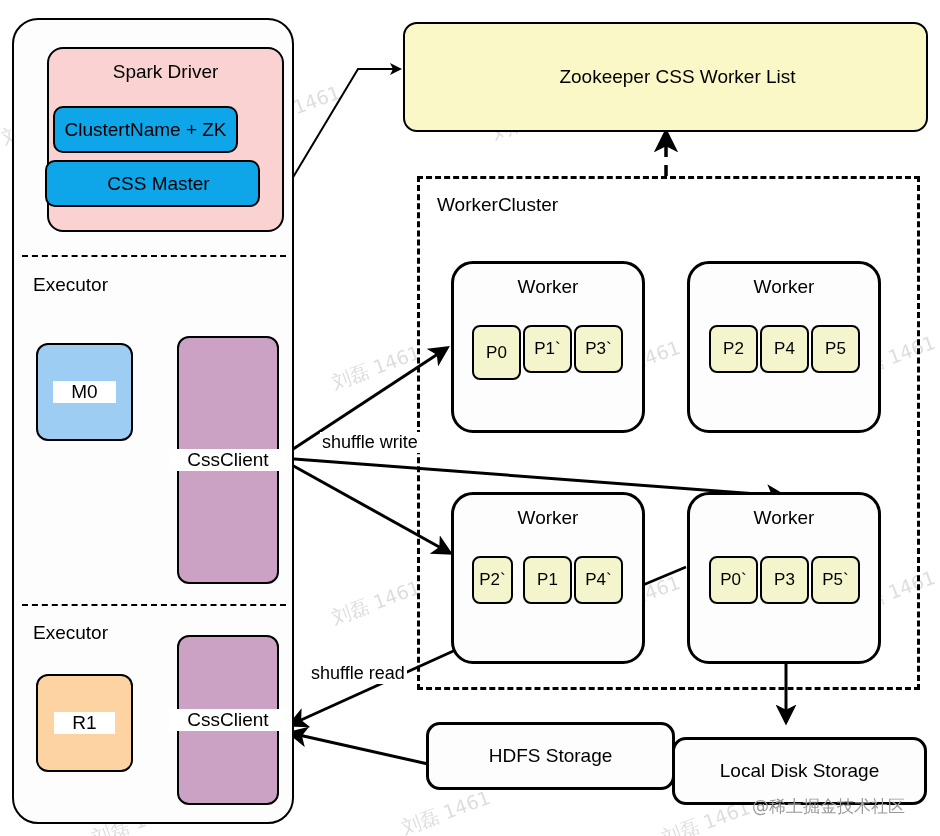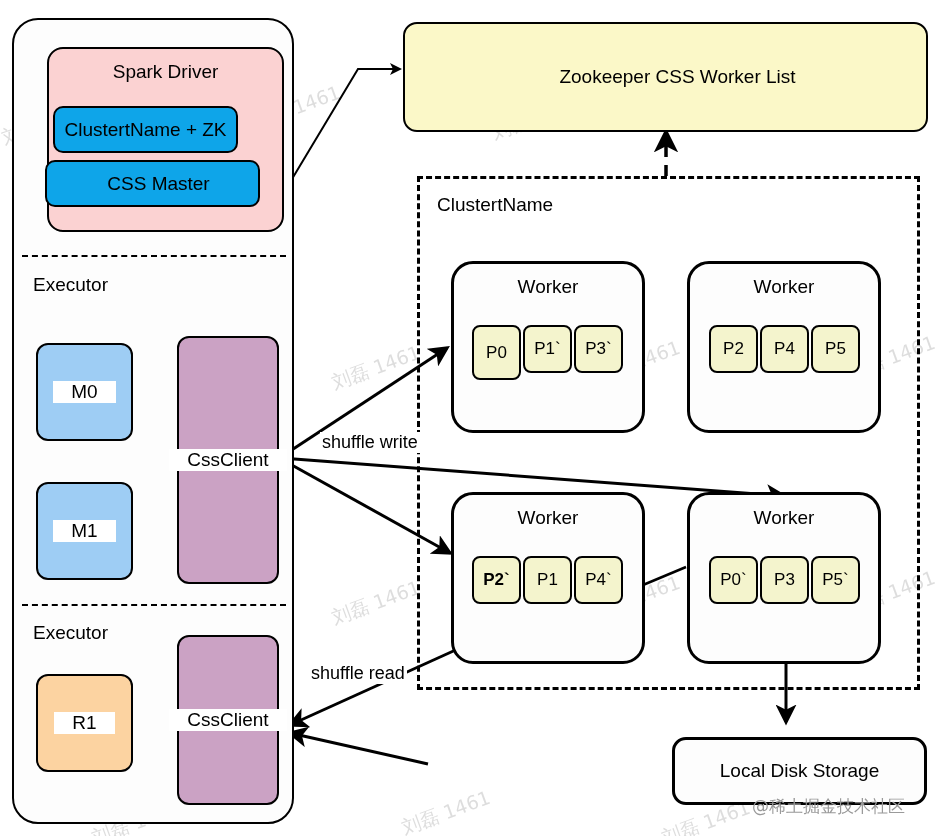--- a/index.html
+++ b/index.html
@@ -237,44 +237,41 @@
   </div>
   <div class="node green-box" style="left:45px; top:160px; width:215px; height:47px;padding-left:12px;">
     <span>CSS Master</span>
   </div>
 
   <div class="lbl" style="left:33px; top:274px; font-size:19px;">Executor</div>
 
   <div class="node blue-box" style="left:36px; top:343px; width:97px; height:98px;">
     <span class="inner-txt-bg">M0</span>
   </div>
-  <div class="node blue-box" style="left:36px; top:482px; width:97px; height:98px;">
-    <span class="inner-txt-bg">M1</span>
-  </div>
 
   <div class="node purple-box" style="left:177px; top:336px; width:102px; height:248px;">
     <span class="inner-txt-bg">CssClient</span>
   </div>
 
   <div class="lbl" style="left:33px; top:622px; font-size:19px;">Executor</div>
 
   <div class="node orange-box" style="left:36px; top:674px; width:97px; height:98px;">
     <span class="inner-txt-bg">R1</span>
   </div>
 
   <div class="node purple-box" style="left:177px; top:635px; width:102px; height:170px;">
     <span class="inner-txt-bg">CssClient</span>
   </div>
 
   <div class="node zk-box" style="left:403px; top:22px; width:525px; height:110px;padding-left:24px;">
     <span>Zookeeper CSS Worker List</span>
   </div>
 
   <div class="node cluster-dashed" style="left:417px; top:176px; width:503px; height:514px;"></div>
-  <div class="lbl" style="left:437px; top:194px; font-size:19px;">ClustertName</div>
+  <div class="lbl" style="left:437px; top:194px; font-size:19px;">WorkerCluster</div>
 
   <div class="node worker-box" style="left:451px; top:261px; width:194px; height:172px;">
     <span>Worker</span>
   </div>
   <div class="node part-box" style="left:472px; top:325px; width:49px; height:55px;">
     <span>P0</span>
   </div>
   <div class="node part-box" style="left:523px; top:325px; width:49px; height:48px;">
     <span>P1`</span>
   </div>
@@ -291,21 +288,21 @@
   <div class="node part-box" style="left:760px; top:325px; width:49px; height:48px;">
     <span>P4</span>
   </div>
   <div class="node part-box" style="left:811px; top:325px; width:49px; height:48px;">
     <span>P5</span>
   </div>
 
   <div class="node worker-box" style="left:451px; top:492px; width:194px; height:172px;">
     <span>Worker</span>
   </div>
-  <div class="node part-box" style="left:472px; top:556px; width:49px; height:48px;font-weight:bold;">
+  <div class="node part-box" style="left:472px; top:556px; width:41px; height:48px;">
     <span>P2`</span>
   </div>
   <div class="node part-box" style="left:523px; top:556px; width:49px; height:48px;">
     <span>P1</span>
   </div>
   <div class="node part-box" style="left:574px; top:556px; width:49px; height:48px;">
     <span>P4`</span>
   </div>
 
   <div class="node worker-box" style="left:687px; top:492px; width:194px; height:172px;">
@@ -314,20 +311,23 @@
   <div class="node part-box" style="left:709px; top:556px; width:49px; height:48px;">
     <span>P0`</span>
   </div>
   <div class="node part-box" style="left:760px; top:556px; width:49px; height:48px;">
     <span>P3</span>
   </div>
   <div class="node part-box" style="left:811px; top:556px; width:49px; height:48px;">
     <span>P5`</span>
   </div>
 
+  <div class="node storage-box" style="left:426px; top:722px; width:249px; height:68px;">
+    <span>HDFS Storage</span>
+  </div>
   <div class="node storage-box" style="left:672px; top:722px; width:255px; height:68px;margin-top:15px;">
     <span>Local Disk Storage</span>
   </div>
 
   <div class="lbl lbl-bg" style="left:320px; top:432px; font-size:18px;">shuffle write</div>
   <div class="lbl lbl-bg" style="left:309px; top:663px; font-size:18px;">shuffle read</div>
 
   <div class="credit" style="left:752px; top:795px;">@稀土掘金技术社区</div>
 
 </div>

